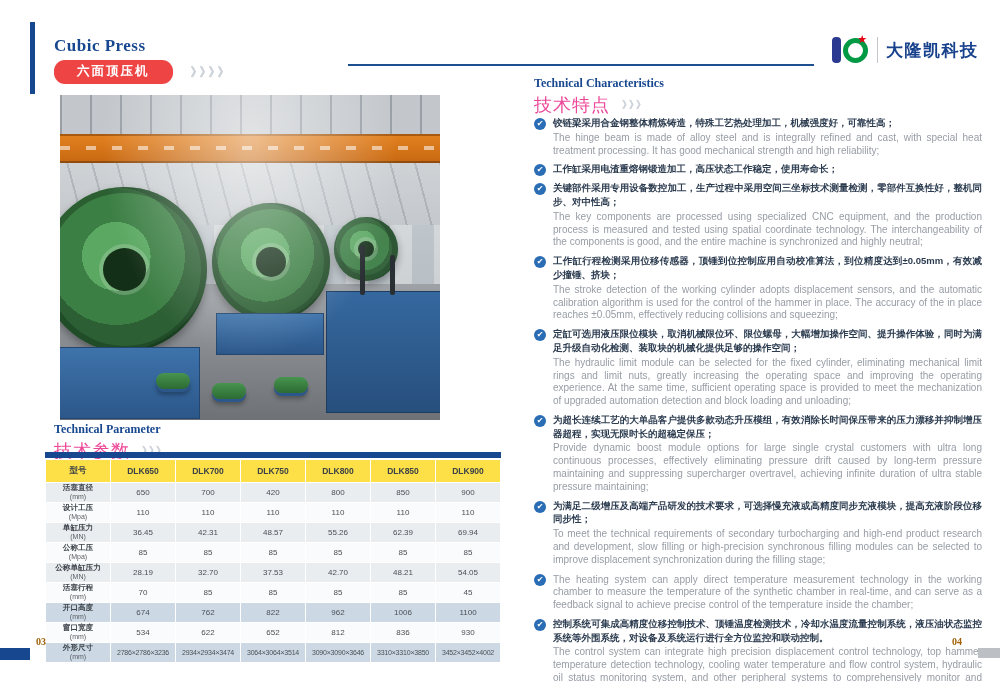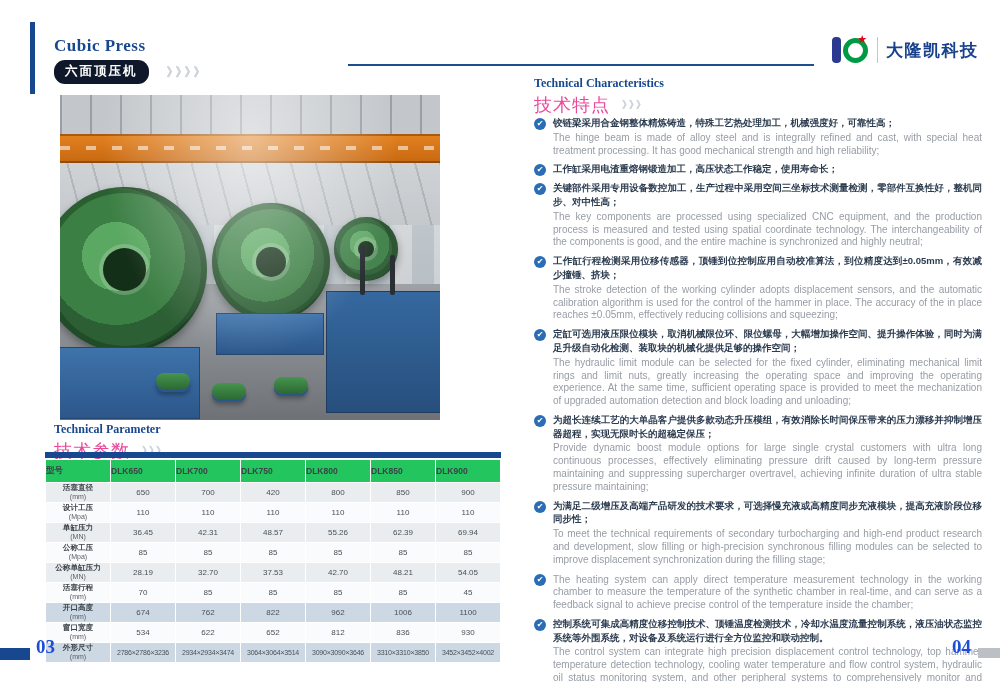--- a/index.html
+++ b/index.html
@@ -4,21 +4,21 @@
 <style>
   * { margin:0; padding:0; box-sizing:border-box; }
   body { background:#ffffff; font-family:"Liberation Sans", sans-serif; }
   .page { position:relative; width:1000px; height:682px; background:#ffffff; overflow:hidden; }
 
   
   .accent-bar { position:absolute; left:30px; top:22px; width:5px; height:72px; background:#17478f; }
   .title-block { position:absolute; left:54px; top:36px; }
   .title-en { font-family:"Liberation Serif", serif; font-weight:bold; font-size:17px; color:#17478f; letter-spacing:.5px; }
   .title-row { margin-top:4px; display:flex; align-items:center; }
-  .title-pill { background:#0f172a; color:#fff; font-size:12.5px; font-weight:bold; padding:3px 11px 4px; border-radius:11px; letter-spacing:2px; }
+  .title-pill { background:#ef4444; color:#fff; font-size:12.5px; font-weight:bold; padding:3px 23px 4px; border-radius:11px; letter-spacing:2px; }
   .chevs { color:#c6ccd4; font-weight:bold; font-size:12px; letter-spacing:-3px; margin-left:18px; }
   .header-rule { position:absolute; left:348px; top:64px; width:466px; height:2px; background:#1c4f90; }
 
   
   .logo { position:absolute; left:832px; top:33px; display:flex; align-items:center; height:34px; }
   .logo-bar { width:9px; height:26px; background:#2b3990; border-radius:4px; }
   .logo-ring { width:25px; height:25px; border:5px solid #009944; border-radius:50%; margin-left:2px; position:relative; }
   .logo-star { position:absolute; top:-9px; right:-4px; color:#e60012; font-size:11px; line-height:1; }
   .logo-div { width:1px; height:26px; background:#c2c6ca; margin:0 8px 0 9px; }
   .logo-text { font-size:17px; font-weight:bold; color:#17418c; letter-spacing:1.5px; }
@@ -57,40 +57,40 @@
   .sec-head .sec-zh-row { display:flex; align-items:center; margin-top:2px; }
   .sec-head .sec-zh { font-size:18px; font-weight:normal; color:#ec4899; letter-spacing:1px; }
   .sec-head .chevs { font-size:10px; margin-left:12px; }
   .tp-head { position:absolute; left:54px; top:422px; }
   .tc-head { position:absolute; left:534px; top:76px; }
 
   
   .ptable-topbar { position:absolute; left:45px; top:452px; width:456px; height:6px; background:#17478f; }
   .ptable-wrap { position:absolute; left:45px; top:459px; width:456px; }
   table { border-collapse:separate; border-spacing:1px; width:456px; background:#fff; }
-  th { background:#22c55e; font-size:8.5px; font-weight:bold; color:#3c4248; height:22px; text-align:left;margin-left:32px; }
+  th { background:#fde047; font-size:8.5px; font-weight:bold; color:#3c4248; height:22px; text-align:center;margin-left:32px; }
   td { text-align:center; font-size:8px; color:#4a5056; height:19px; }
   td.lbl { width:64px; }
   td .lname { font-size:7.6px; font-weight:bold; color:#3f454c; line-height:1.15; }
   td .lunit { font-size:7px; color:#5a6067; line-height:1.1; }
   tr.even td { background:#e9edf0; }
   tr.odd td { background:#fafbfc; }
   tr.hl td { background:#ccd9e4; }
   td.dim { font-size:7px; letter-spacing:-0.2px; }
 
   
   .features { position:absolute; left:534px; top:116px; width:448px; }
   .bullet { display:flex; gap:7px; margin-bottom:5px; }
   .chk { width:12px; height:12px; border-radius:50%; background:#2a6db5; color:#fff; font-size:8px; line-height:12px; text-align:center; flex:none; margin-top:2px; }
   .btxt { display:block; width:429px; }
   .zh { display:block; font-size:9.5px; font-weight:bold; color:#2c3c50; line-height:1.45; text-align:justify; }
   .en { display:block; font-size:10px; color:#979ca5; line-height:1.28; text-align:justify; margin-top:2px; }
 
   
-  .pageno { font-family:"Liberation Serif", serif; font-weight:bold; font-size:19px; color:#1d4ed8; position:absolute; }
+  .pageno { font-family:"Liberation Serif", serif; font-weight:bold; font-size:10px; color:#a16207; position:absolute; }
   .pn-left { left:36px; top:636px; }
   .pn-right { left:952px; top:636px; }
   .foot-bar-left { position:absolute; left:0; top:648px; width:30px; height:12px; background:#17478f; }
   .foot-bar-right { position:absolute; left:978px; top:648px; width:22px; height:10px; background:#bcc0c4; }
 </style>
 </head>
 <body>
 
 <div class="page">
 

